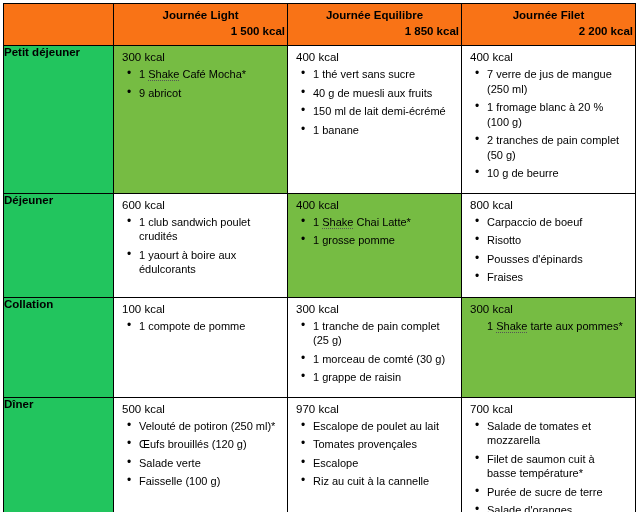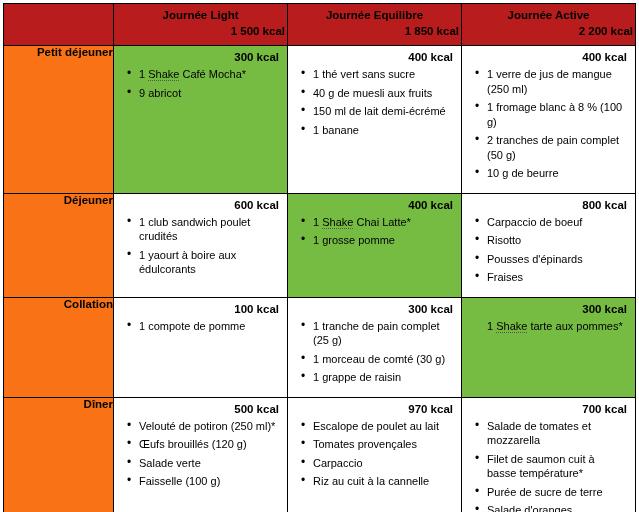--- a/index.html
+++ b/index.html
@@ -31,59 +31,58 @@
     border: 1px solid #000000;
     vertical-align: top;
     padding: 0;
   }
   
   col.c-label { width: 110px; }
   col.c-day   { width: 174px; }
 
   
   tr.header-row th {
-    background: #b91c1c;
+    background: #f97316;
     text-align: center;
     font-weight: bold;
     font-size: 11.5px;
     padding: 4px 2px 6px 2px;
     line-height: 1.35;
     vertical-align: middle;
   }
   th.corner-cell {
     background: #d9d9d9;
     border-left: 1px solid #ffffff;
     border-top: 1px solid #ffffff;
   }
   .day-name { display: block; }
   .day-kcal { display: block; text-align: right; }
 
   
   td.row-label {
     font-weight: bold;
     font-size: 11.5px;
     padding: 6px 0 0 6px;
-    background: #f97316;
-    text-align: right;
+    background: #22c55e;
   }
 
   
   td.cell {
     padding: 0;
     background: #ffffff;
   }
   td.cell.highlight {
     background: #76bc43;
   }
   .cell-inner {
     padding: 5px 8px 8px 8px;
   }
   .kcal {
-    text-align: right;
-    font-weight: bold;
+    text-align: left;
+    font-weight: normal;
     font-size: 11.5px;
     margin: 0 0 4px 0;
   }
   ul.items {
     margin: 0;
     padding: 0 0 0 15px;
     list-style: none;
   }
   ul.items li {
     position: relative;
@@ -122,21 +121,21 @@
         <th class="corner-cell"></th>
         <th>
           <span class="day-name">Journée Light</span>
           <span class="day-kcal">1 500 kcal</span>
         </th>
         <th>
           <span class="day-name">Journée Equilibre</span>
           <span class="day-kcal">1 850 kcal</span>
         </th>
         <th>
-          <span class="day-name">Journée Active</span>
+          <span class="day-name">Journée Filet</span>
           <span class="day-kcal">2 200 kcal</span>
         </th>
       </tr>
     </thead>
     <tbody id="table-body">
         <tr>
           <td class="row-label">Petit déjeuner</td>
           <td class="cell highlight">
             <div class="cell-inner">
               <div class="kcal">300 kcal</div>
@@ -154,22 +153,22 @@
                 <li class="">40 g de muesli aux fruits</li>
                 <li class="">150 ml de lait demi-écrémé</li>
                 <li class="">1 banane</li>
               </ul>
             </div>
           </td>
           <td class="cell">
             <div class="cell-inner">
               <div class="kcal">400 kcal</div>
               <ul class="items">
-                <li class="">1 verre de jus de mangue (250 ml)</li>
-                <li class="">1 fromage blanc à 8 % (100 g)</li>
+                <li class="">7 verre de jus de mangue (250 ml)</li>
+                <li class="">1 fromage blanc à 20 % (100 g)</li>
                 <li class="">2 tranches de pain complet (50 g)</li>
                 <li class="">10 g de beurre</li>
               </ul>
             </div>
           </td>
         </tr>
         <tr>
           <td class="row-label">Déjeuner</td>
           <td class="cell">
             <div class="cell-inner">
@@ -242,21 +241,21 @@
                 <li class="">Faisselle (100 g)</li>
               </ul>
             </div>
           </td>
           <td class="cell">
             <div class="cell-inner">
               <div class="kcal">970 kcal</div>
               <ul class="items">
                 <li class="">Escalope de poulet au lait</li>
                 <li class="">Tomates provençales</li>
-                <li class="">Carpaccio</li>
+                <li class="">Escalope</li>
                 <li class="">Riz au cuit à la cannelle</li>
               </ul>
             </div>
           </td>
           <td class="cell">
             <div class="cell-inner">
               <div class="kcal">700 kcal</div>
               <ul class="items">
                 <li class="">Salade de tomates et mozzarella</li>
                 <li class="bold">Filet de saumon cuit à basse température*</li>

